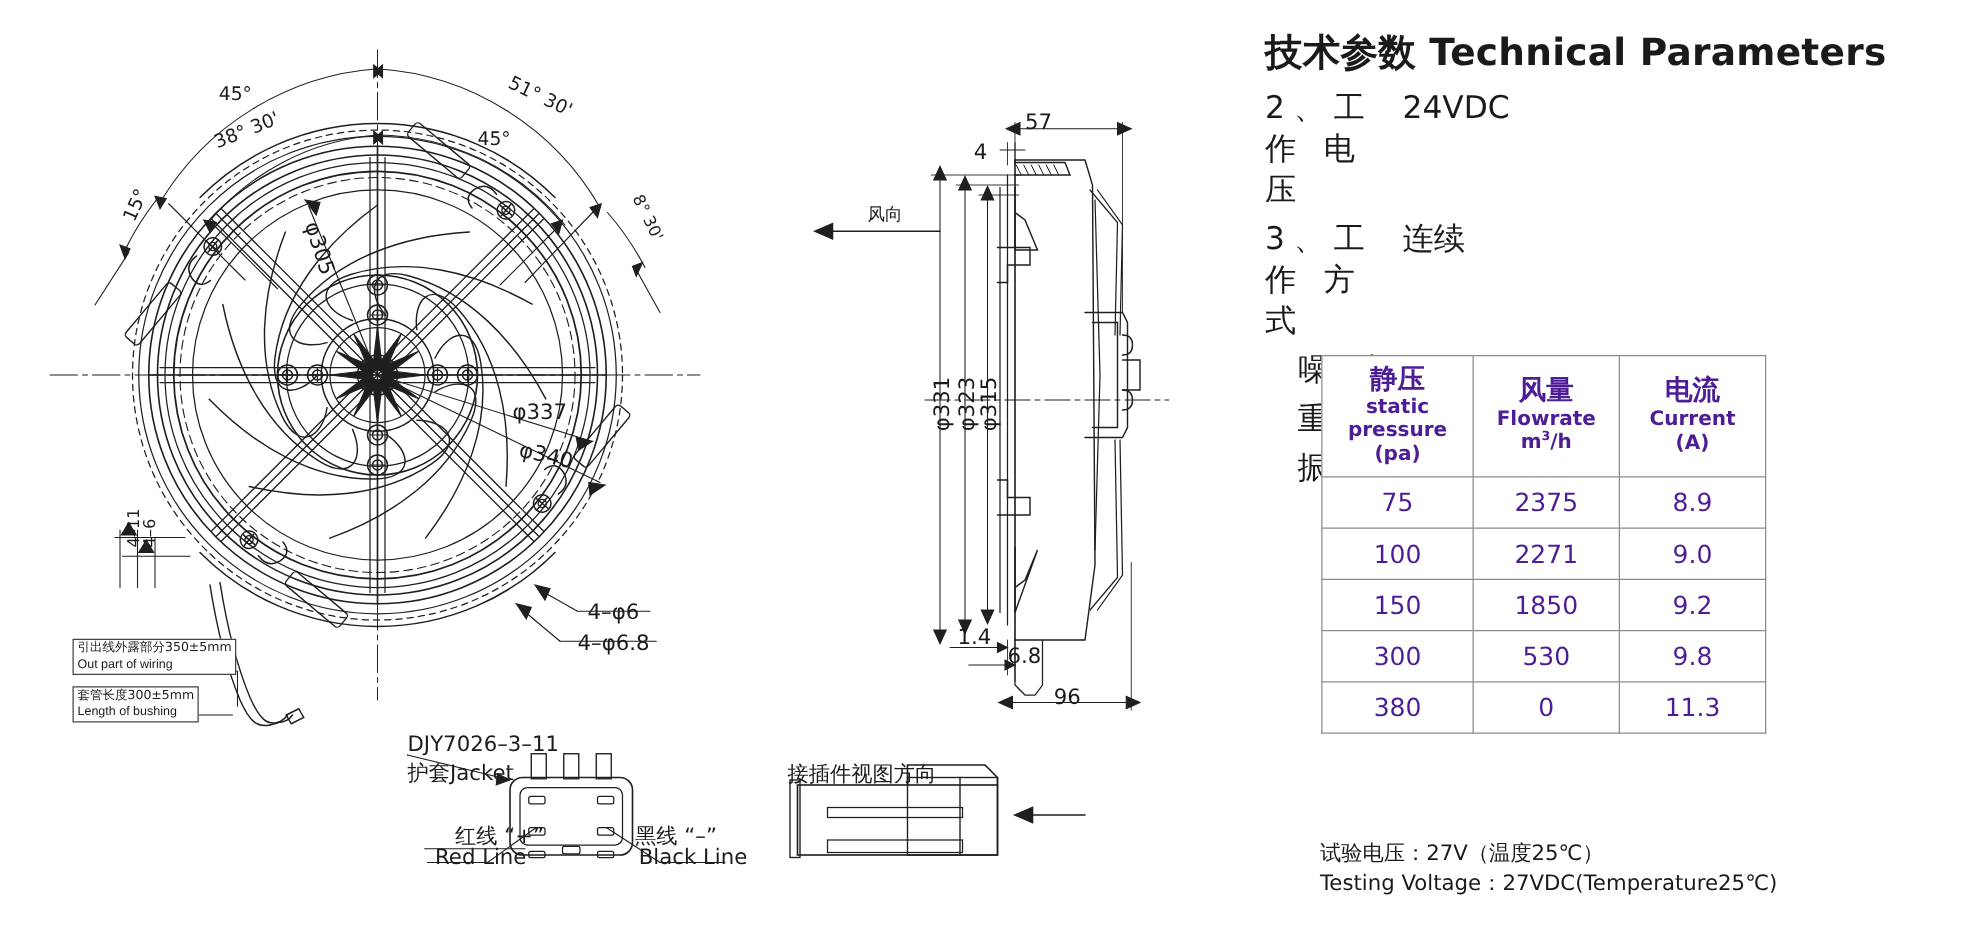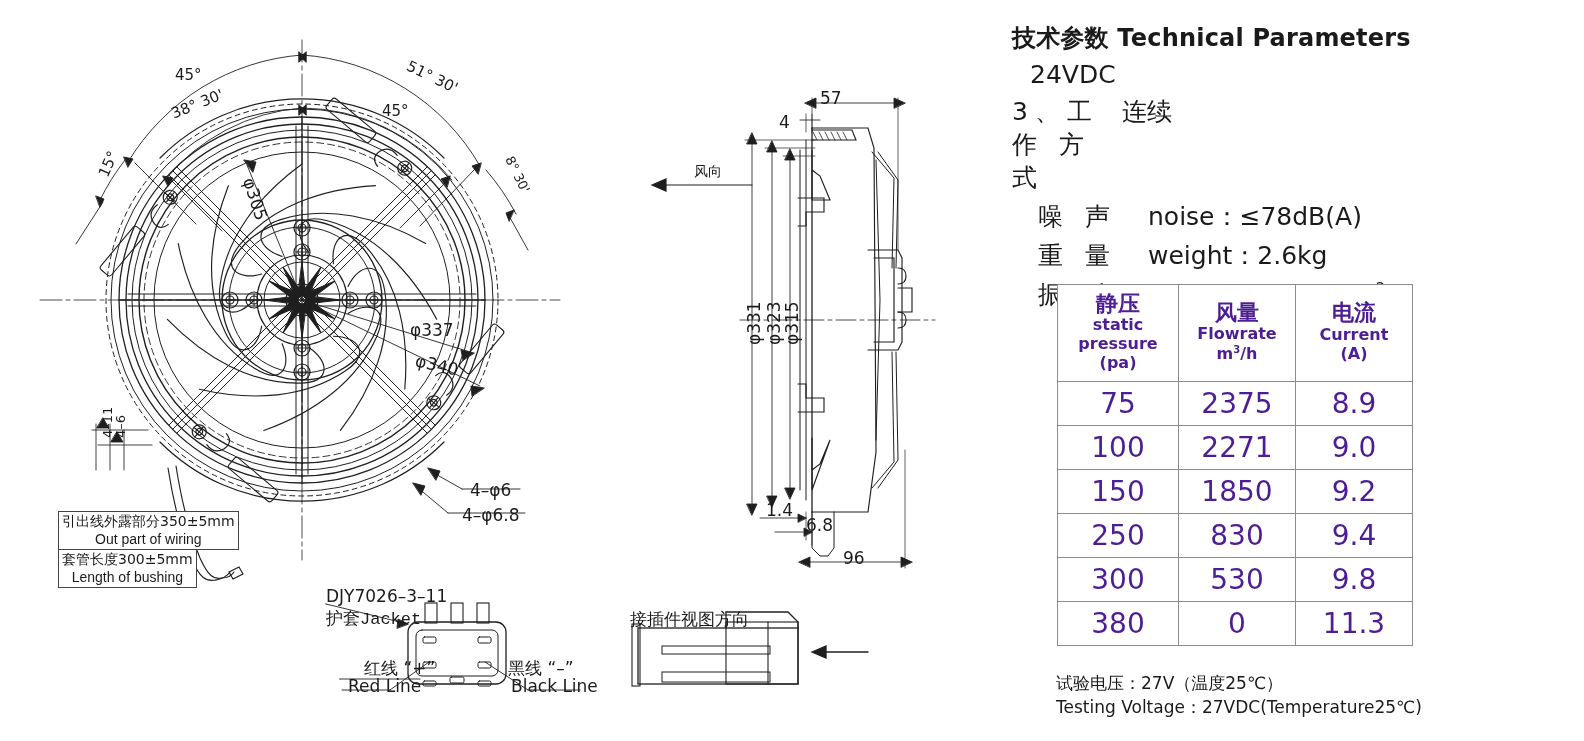--- a/index.html
+++ b/index.html
@@ -3,37 +3,37 @@
 <meta charset="utf-8">
 <style>
   html,body{margin:0;padding:0;background:#fff;}
   body{width:1584px;height:741px;position:relative;overflow:hidden;
        font-family:"Liberation Sans","DejaVu Sans",sans-serif;color:#1a1a1a;}
 
   .page{position:absolute;inset:0;}
 
   
   #tech-params{position:absolute;left:1012px;top:22px;width:560px;}
-  #tech-title{font-size:24px;font-weight:bold;letter-spacing:.2px;
+  #tech-title{font-size:30px;font-weight:bold;letter-spacing:.2px;
               font-family:"DejaVu Sans","Liberation Sans",sans-serif;}
   .spec-row{display:flex;align-items:baseline;font-size:25px;margin-top:6px;
             font-family:"DejaVu Sans","Liberation Sans",sans-serif;}
   .spec-idx{width:92px;flex:none;letter-spacing:1px;}
   .spec-idx.wide{letter-spacing:7px;}
   .spec-idx.pad{padding-left:26px;letter-spacing:7px;width:92px;}
   .spec-val{padding-left:18px;}
   .sup{font-size:15px;vertical-align:super;}
 
   
   #perf-table{position:absolute;left:1057px;top:284px;border-collapse:collapse;
               background:#fff;}
   #perf-table th,#perf-table td{border:1.6px solid #8c8c8c;text-align:center;
         font-family:"DejaVu Sans","Liberation Sans",sans-serif;color:#4c1d95;}
   #perf-table th{padding:6px 4px 8px;vertical-align:middle;}
-  #perf-table td{font-size:28px;padding:5px 4px;height:30px;}
+  #perf-table td{font-size:20px;padding:5px 4px;height:30px;}
   #perf-table th:nth-child(1){width:112px;}
   #perf-table th:nth-child(2){width:108px;}
   #perf-table th:nth-child(3){width:108px;}
   .th-cn{font-size:22px;display:block;line-height:1.15;}
   .th-en{font-size:16px;display:block;line-height:1.18;}
   .th-en .s{font-size:10px;vertical-align:super;}
 
   #table-note{position:absolute;left:1056px;top:672px;font-size:17px;line-height:1.4;
               font-family:"DejaVu Sans","Liberation Sans",sans-serif;}
   #table-note div{white-space:nowrap;}
@@ -41,21 +41,21 @@
   
   #drawing{position:absolute;left:0;top:0;width:1010px;height:741px;}
 
   
   .dim{position:absolute;font-size:15px;font-family:"DejaVu Sans","Liberation Sans",sans-serif;color:#1b1b1b;white-space:nowrap;}
   .dim.sm{font-size:13px;}
   .dim.big{font-size:17px;}
   .cn{font-family:"DejaVu Sans","Liberation Sans",sans-serif;}
 
   .boxnote{position:absolute;border:1.3px solid #444;background:#fff;
-           font-size:14px;line-height:1.25;padding:1px 3px;white-space:nowrap;text-align:center;}
+           font-size:10px;line-height:1.25;padding:1px 3px;white-space:nowrap;}
 </style>
 </head>
 <body>
 
 <div class="page">
 
   <svg id="drawing" viewBox="0 0 1010 741">
     <g fill="none" stroke="#1f1f1f" stroke-width="1.1" stroke-linecap="round">
 
       <g>
@@ -506,31 +506,32 @@
 
   <div class="dim big" style="left:744px;top:345px;transform:rotate(-90deg);transform-origin:left top;">φ331</div>
   <div class="dim big" style="left:764px;top:345px;transform:rotate(-90deg);transform-origin:left top;">φ323</div>
   <div class="dim big" style="left:782px;top:345px;transform:rotate(-90deg);transform-origin:left top;">φ315</div>
 
   <div class="dim big" style="left:766px;top:500px;">1.4</div>
   <div class="dim big" style="left:806px;top:515px;text-align:center;">6.8</div>
   <div class="dim big" style="left:843px;top:548px;">96</div>
 
   <div class="dim big" style="left:326px;top:586px;">DJY7026–3–11</div>
-  <div class="dim big cn" style="left:326px;top:607px;font-family:Liberation Mono, monospace;">护套Jacket</div>
+  <div class="dim big cn" style="left:326px;top:607px;">护套Jacket</div>
   <div class="dim big cn" style="left:344px;top:657px;margin-left:20px;">红线 “+”</div>
   <div class="dim big" style="left:348px;top:676px;">Red Line</div>
   <div class="dim big cn" style="left:508px;top:657px;">黑线 “–”</div>
   <div class="dim big" style="left:511px;top:676px;">Black Line</div>
   <div class="dim big cn" style="left:630px;top:608px;">接插件视图方向</div>
 
   <div id="tech-params">
     <div id="tech-title">技术参数 Technical Parameters</div>
     <div id="spec-list">
         <div class="spec-row">
+          <span class="spec-idx wide">2、工 作 电 压</span>
           <span class="spec-val">24VDC</span>
         </div>
         <div class="spec-row">
           <span class="spec-idx wide">3、工 作 方 式</span>
           <span class="spec-val">连续</span>
         </div>
         <div class="spec-row">
           <span class="spec-idx pad">噪      声</span>
           <span class="spec-val">noise：≤78dB(A)</span>
         </div>
@@ -572,25 +573,20 @@
           <td>100</td>
           <td>2271</td>
           <td>9.0</td>
         </tr>
         <tr>
           <td>150</td>
           <td>1850</td>
           <td>9.2</td>
         </tr>
         <tr>
-          <td>250</td>
-          <td>830</td>
-          <td>9.4</td>
-        </tr>
-        <tr>
           <td>300</td>
           <td>530</td>
           <td>9.8</td>
         </tr>
         <tr>
           <td>380</td>
           <td>0</td>
           <td>11.3</td>
         </tr>
       </tbody>

